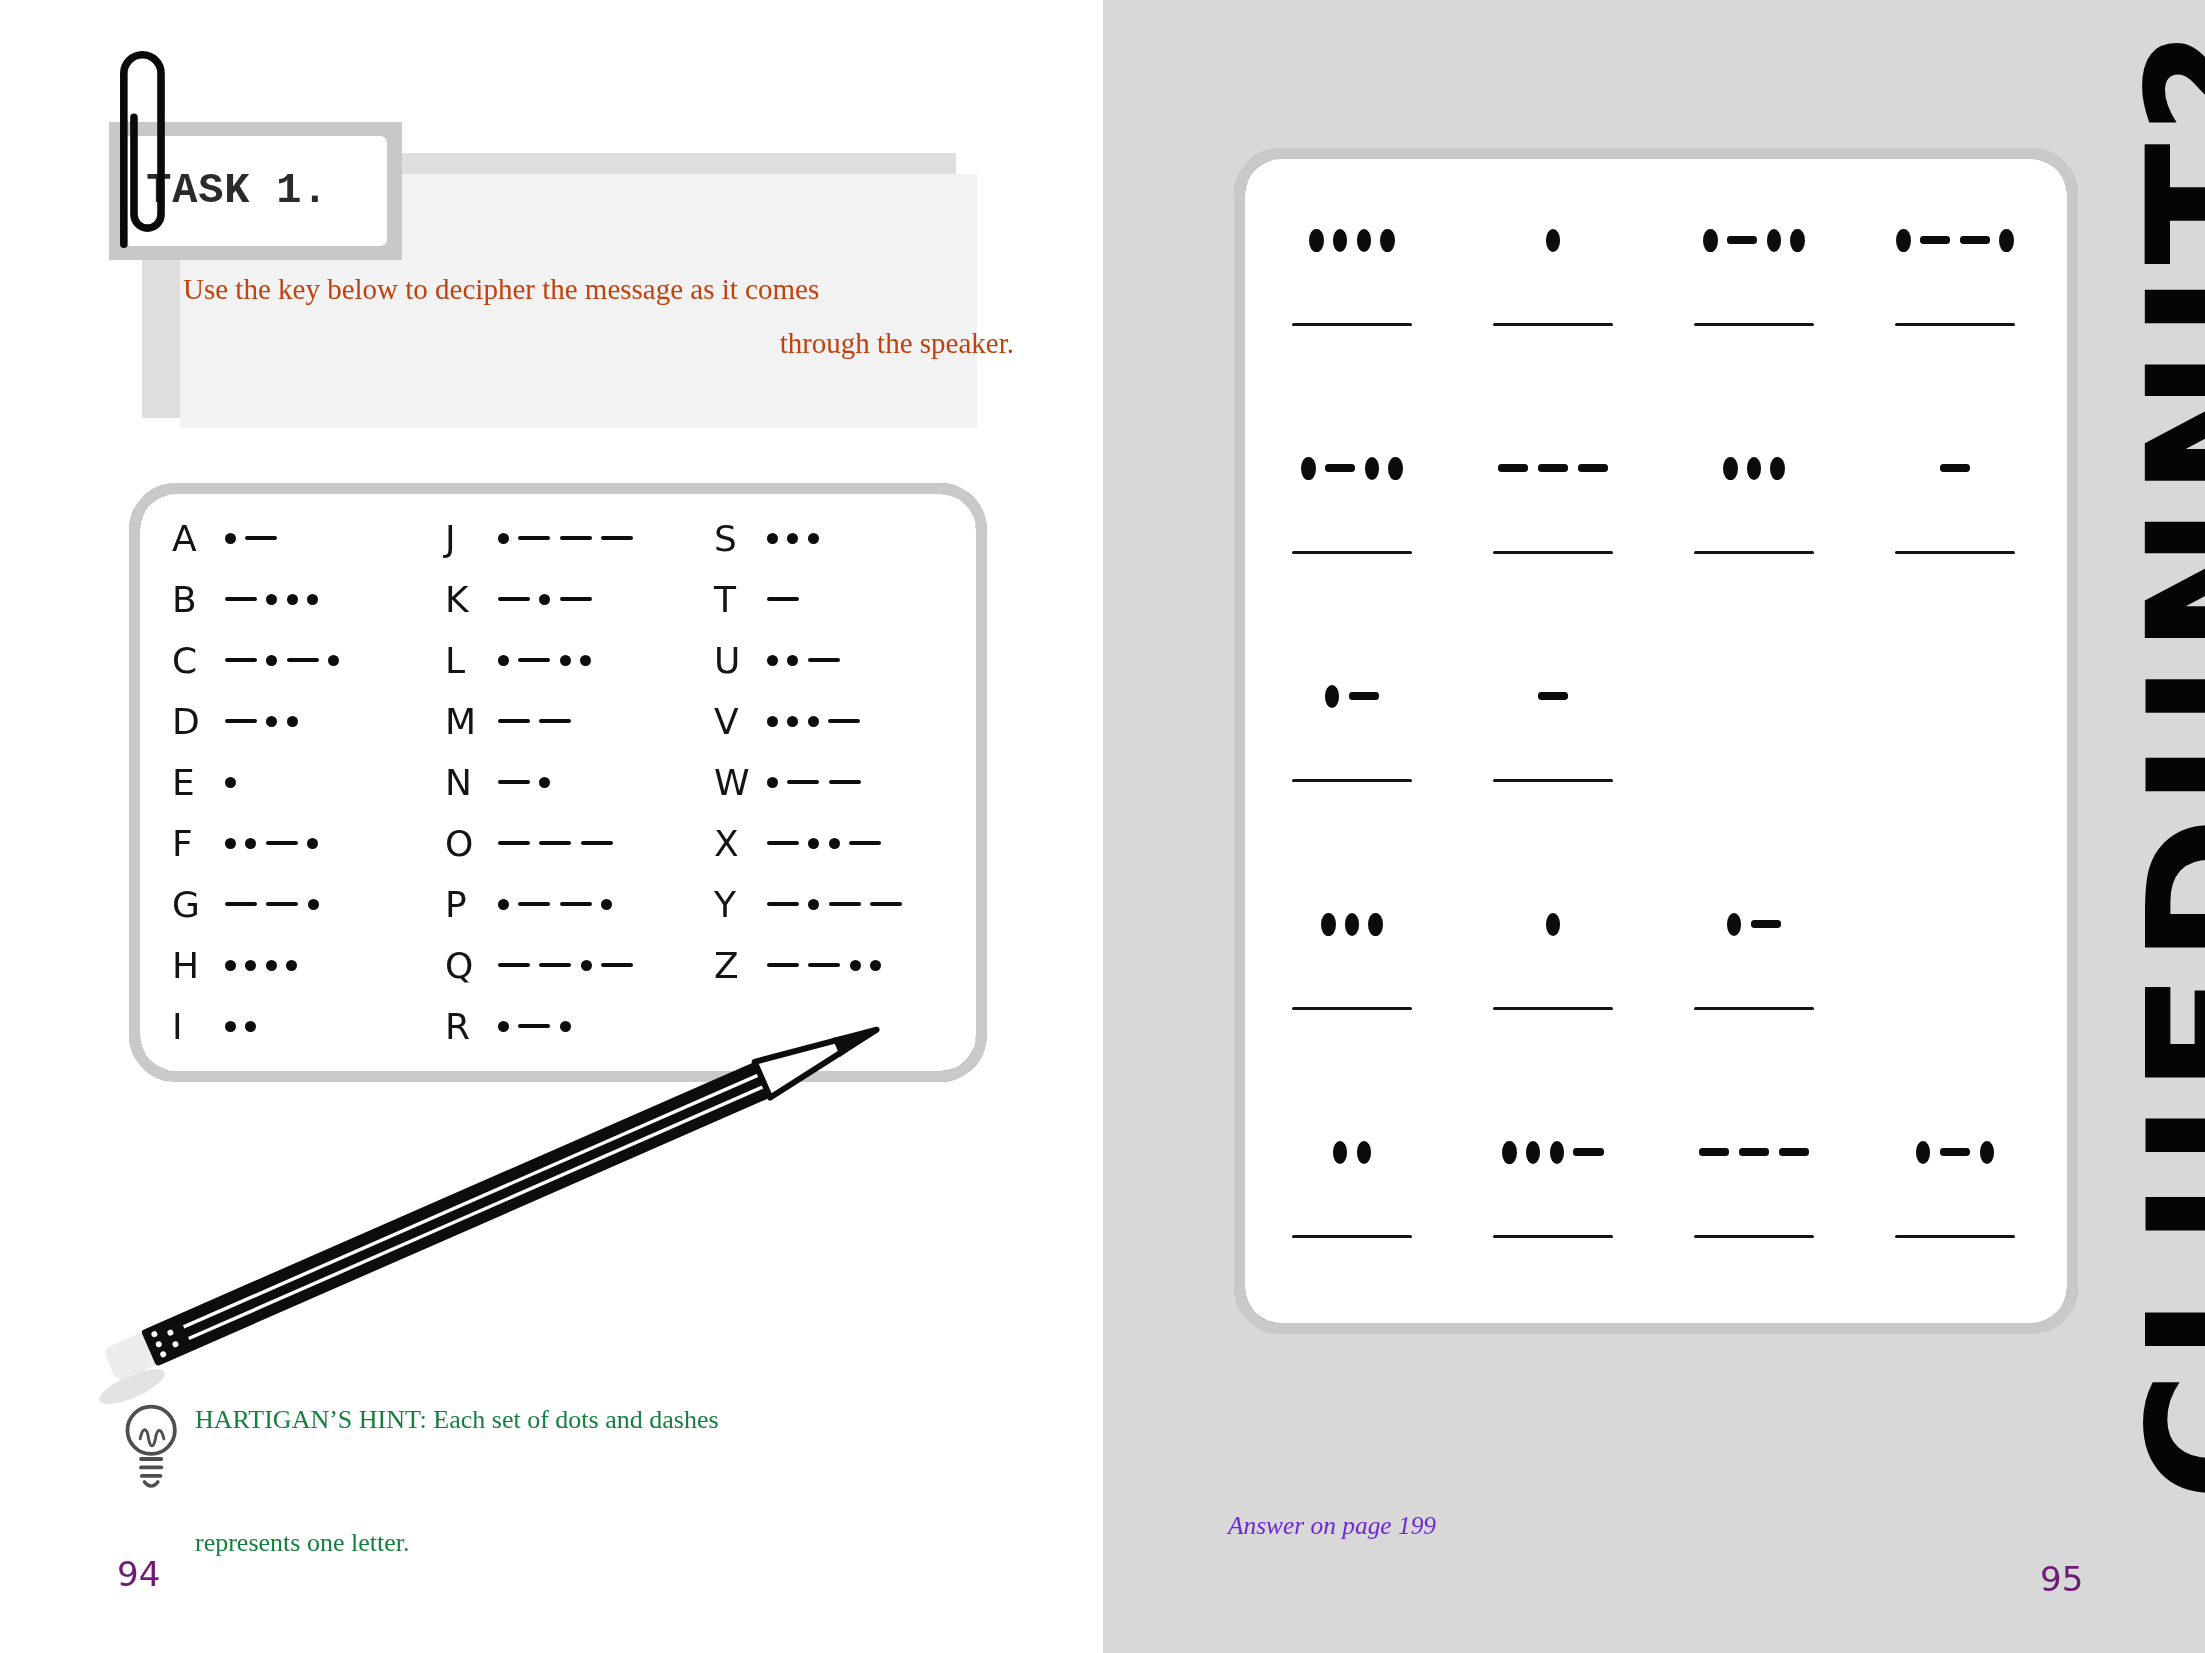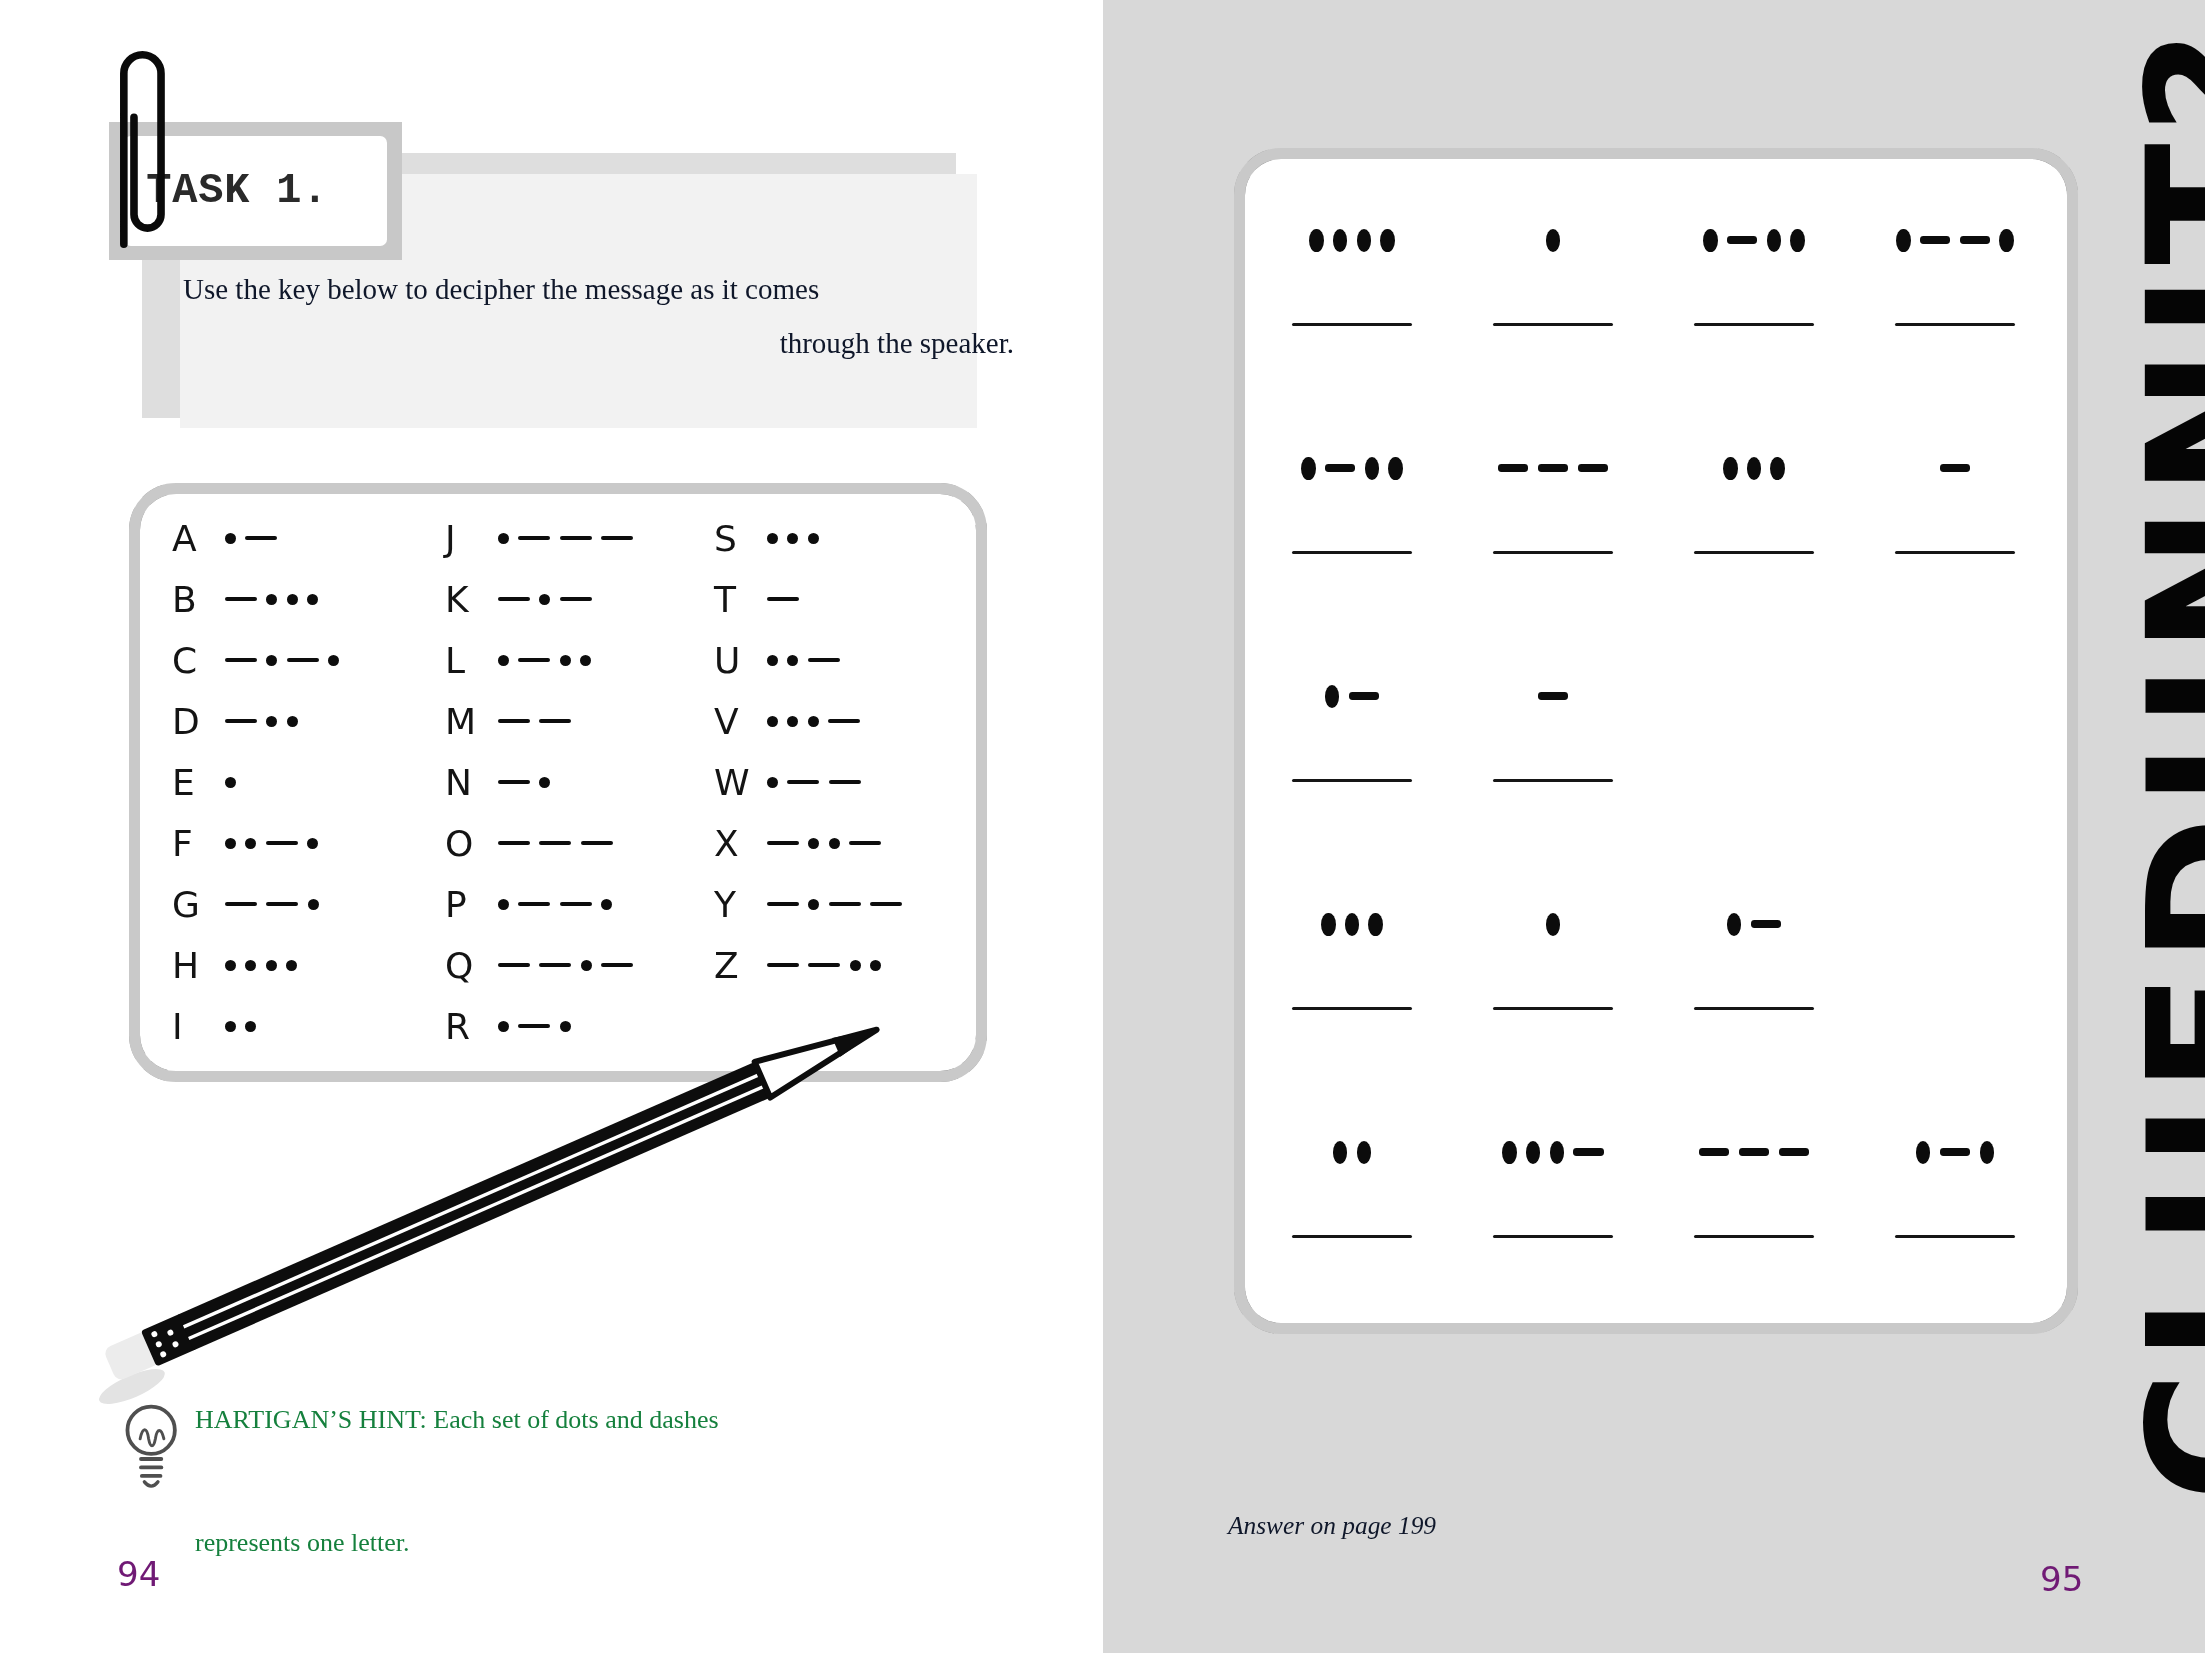--- a/index.html
+++ b/index.html
@@ -5,21 +5,21 @@
   html,body{margin:0;padding:0;background:#ffffff;}
   .stage{position:relative;width:2205px;height:1654px;overflow:hidden;background:#ffffff;
          font-family:"Liberation Serif", serif;}
 
   
   .right-bg{position:absolute;left:1103px;top:0;width:1103px;height:1654px;background:#d8d8d8;}
 
   
   .gray-layer{position:absolute;left:142px;top:153px;width:814px;height:265px;background:#dedede;}
   .instr-panel{position:absolute;left:180px;top:174px;width:797px;height:254px;background:#f2f2f2;}
-  .instr-line{position:absolute;left:183px;width:831px;font-size:29px;color:#0f172a;
+  .instr-line{position:absolute;left:183px;width:831px;font-size:29px;color:#c2410c;
               font-family:"Liberation Serif", serif;}
   .instr-line.l1{top:273px;}
   .instr-line.l2{top:327px;text-align:right;}
 
   .task-box{position:absolute;left:109px;top:122px;width:293px;height:138px;background:#c8c8c8;}
   .task-inner{position:absolute;left:15.3px;top:13.6px;right:15.3px;bottom:13.6px;background:#ffffff;
               border-radius:6.8px;display:flex;align-items:center;}
   .task-inner span{padding-left:22px;font-family:"Liberation Mono", monospace;font-weight:bold;
                    font-size:42px;letter-spacing:0.8px;color:#2a2a2a;white-space:nowrap;}
 
@@ -53,21 +53,21 @@
   
   .hint-icon{position:absolute;left:119px;top:1398px;}
   .hint-line{position:absolute;left:195px;width:645px;font-size:26px;color:#15803d;}
   .hint-line.l1{top:1405px;}
   .hint-line.l2{top:1528px;}
 
   
   .page-num{position:absolute;font-family:"DejaVu Sans", sans-serif;font-size:34px;color:#701a75;}
   .num-left{left:117px;top:1554px;}
   .num-right{left:2040px;top:1559px;}
-  .answer-note{position:absolute;left:1228px;top:1511px;font-style:italic;font-size:25.4px;color:#0f172a;}
+  .answer-note{position:absolute;left:1228px;top:1511px;font-style:italic;font-size:25.4px;color:#6d28d9;}
 
   
   .spine-text{position:absolute;left:1484px;top:683px;width:1459px;height:178px;
               transform:rotate(-90deg);font-family:"DejaVu Sans", sans-serif;font-weight:bold;
               font-size:178px;letter-spacing:8.5px;line-height:178px;text-align:center;
               color:#050505;white-space:nowrap;}
 
   .pencil-svg{position:absolute;left:25.4px;top:967px;}
   svg{display:block;}
 </style>

